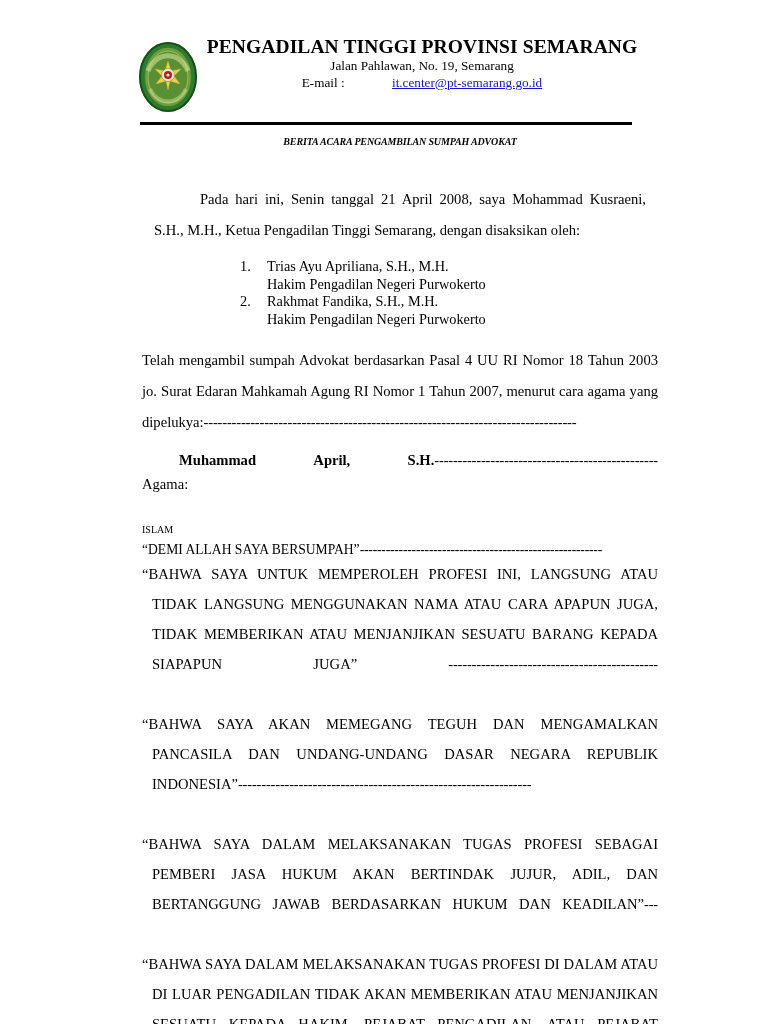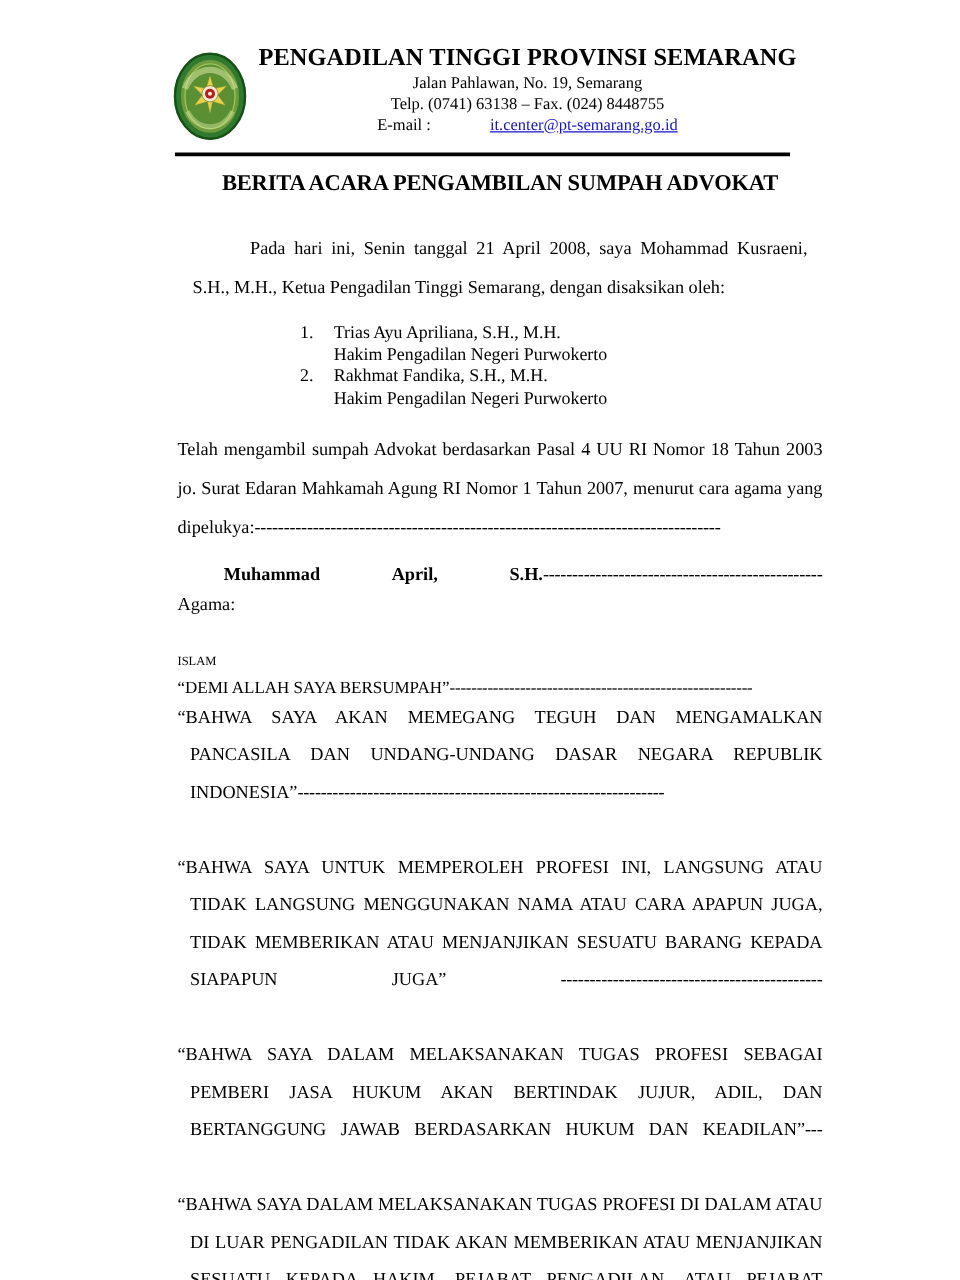--- a/index.html
+++ b/index.html
@@ -81,23 +81,24 @@
     background: #000000;
   }
 
   
   .doc-title {
     position: absolute;
     left: 140px;
     top: 136px;
     width: 520px;
     text-align: center;
-    font-size: 18px;
+    font-size: 10px;
     font-weight: bold;
     letter-spacing: -0.15px;
+    font-style: italic;
   }
 
   
   .body-block {
     position: absolute;
     left: 142px;
     top: 172px;
     width: 516px;
   }
 
@@ -214,21 +215,20 @@
             <circle cx="0" cy="0" r="1.6" fill="#f7f2dd"></circle>
           </g>
           <ellipse cx="30" cy="36" rx="28" ry="34" fill="none" stroke="#174f17" stroke-width="1.4"></ellipse>
         </svg>
       </div>
     </div>
 
     <div class="head-text">
       <div class="org-name">PENGADILAN TINGGI PROVINSI SEMARANG</div>
       <div class="addr">Jalan Pahlawan, No. 19, Semarang</div>
-      <div class="addr">Telp. (0741) 63138 – Fax. (024) 8448755</div>
       <div class="email-line"><span>E-mail : </span><span class="email-link">it.center@pt-semarang.go.id</span></div>
     </div>
   </div>
 
   <div class="rule"></div>
 
   <div class="doc-title">BERITA ACARA PENGAMBILAN SUMPAH ADVOKAT</div>
 
   <div class="body-block">
 
@@ -251,22 +251,22 @@
     <p class="para-legal"><span>Telah mengambil sumpah Advokat berdasarkan Pasal 4 UU RI Nomor 18 Tahun</span> <span>2003 jo. Surat Edaran Mahkamah Agung RI Nomor 1 Tahun 2007, menurut cara</span> <span>agama yang dipelukya:</span><span class="dashes">--------------------------------------------------------------------------------</span></p>
 
     <div class="name-para">
       <span class="name-line"><span class="name-bold">Muhammad</span> <span class="name-bold">April,</span> <span class="name-bold">S.H.</span><span class="dashes">------------------------------------------------</span><span>Agama:</span></span>
       <span class="islam-line">ISLAM</span>
     </div>
 
 
     <p class="tight-line"><span>“DEMI ALLAH SAYA BERSUMPAH”</span><span class="dashes">--------------------------------------------------------</span></p>
 
+    <p class="oath"><span>“BAHWA SAYA UNTUK MEMPEROLEH PROFESI INI, LANGSUNG ATAU TIDAK LANGSUNG MENGGUNAKAN NAMA ATAU CARA APAPUN JUGA, TIDAK MEMBERIKAN ATAU MENJANJIKAN SESUATU BARANG KEPADA SIAPAPUN JUGA”</span><span class="dashes tail"> ---------------------------------------------</span></p>
+
     <p class="oath"><span>“BAHWA SAYA AKAN MEMEGANG TEGUH DAN MENGAMALKAN PANCASILA DAN UNDANG-UNDANG DASAR NEGARA REPUBLIK INDONESIA”</span><span class="dashes tail">---------------------------------------------------------------</span></p>
-
-    <p class="oath"><span>“BAHWA SAYA UNTUK MEMPEROLEH PROFESI INI, LANGSUNG ATAU TIDAK LANGSUNG MENGGUNAKAN NAMA ATAU CARA APAPUN JUGA, TIDAK MEMBERIKAN ATAU MENJANJIKAN SESUATU BARANG KEPADA SIAPAPUN JUGA”</span><span class="dashes tail"> ---------------------------------------------</span></p>
 
     <p class="oath"><span>“BAHWA SAYA DALAM MELAKSANAKAN TUGAS PROFESI SEBAGAI PEMBERI JASA HUKUM AKAN BERTINDAK JUJUR, ADIL, DAN BERTANGGUNG JAWAB BERDASARKAN HUKUM DAN KEADILAN”</span><span class="dashes tail">---</span></p>
 
     <p class="oath"><span>“BAHWA SAYA DALAM MELAKSANAKAN TUGAS PROFESI DI DALAM ATAU DI LUAR PENGADILAN TIDAK AKAN MEMBERIKAN ATAU MENJANJIKAN SESUATU KEPADA HAKIM, PEJABAT PENGADILAN, ATAU PEJABAT LAINNYA AGAR MEMENANGKAN BAGI PERKARA KLIEN YANG SEDANG ATAU AKAN SAYA TANGANI”</span></p>
 
   </div>
 </div>
 
 </body></html>

